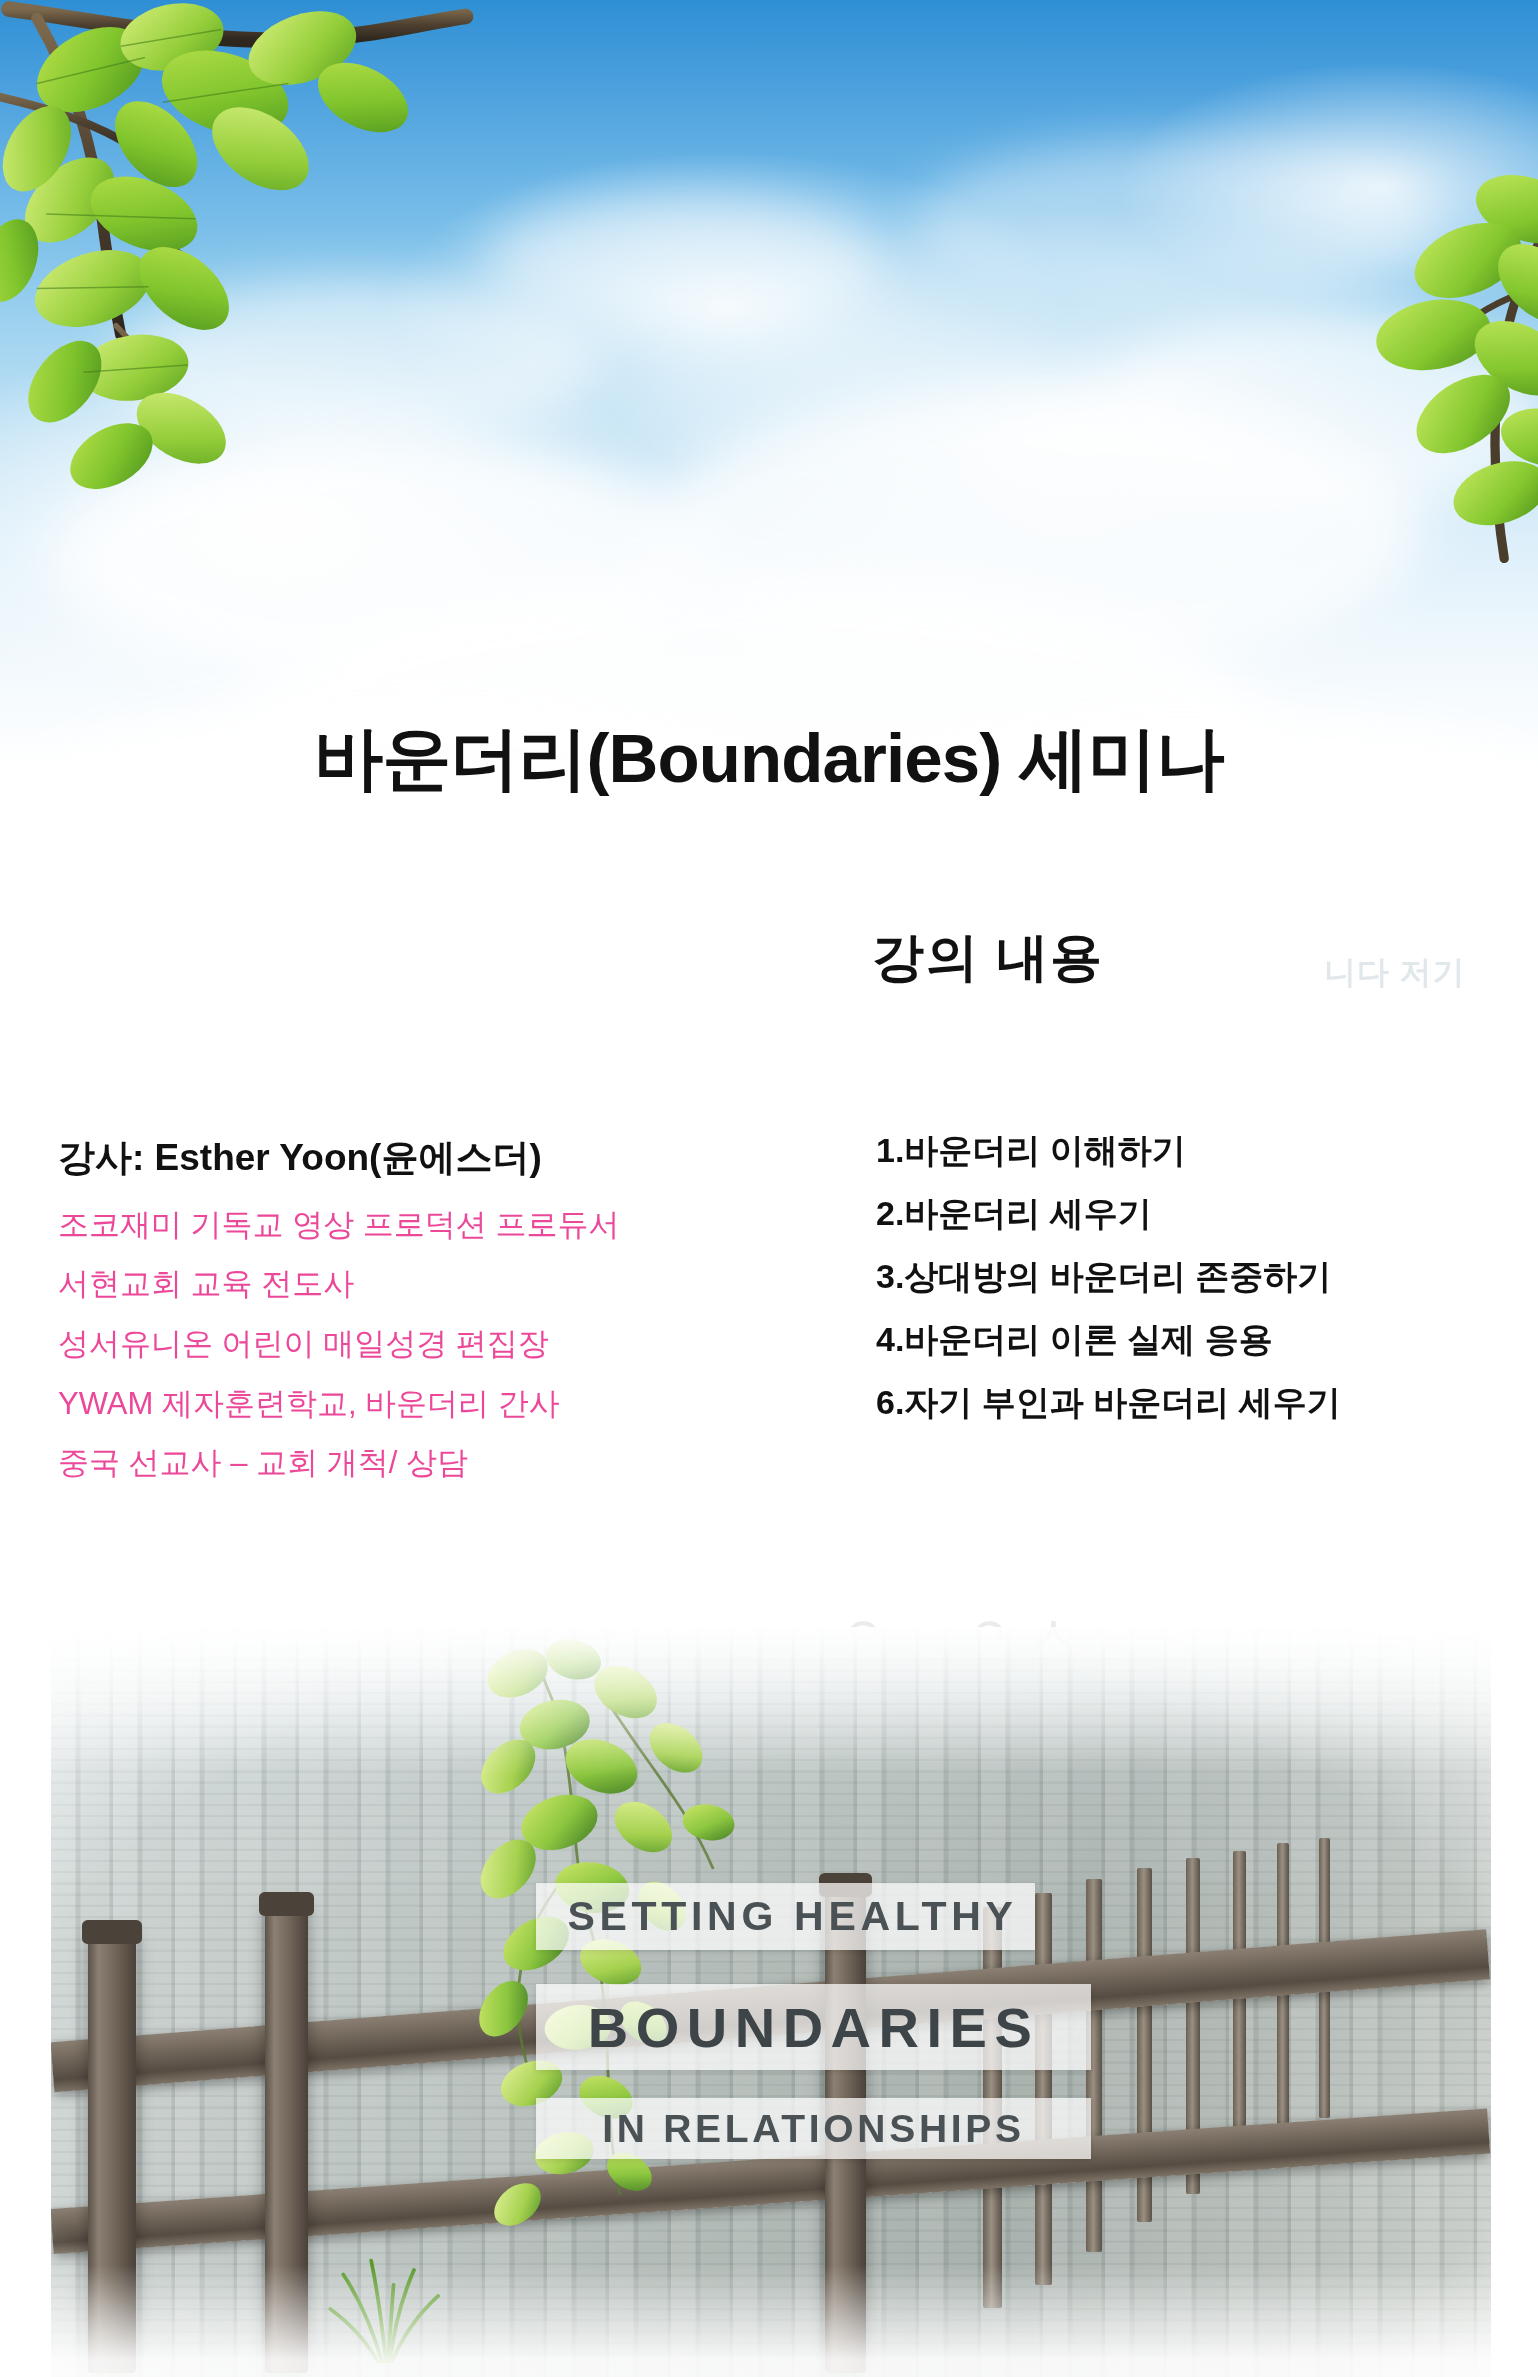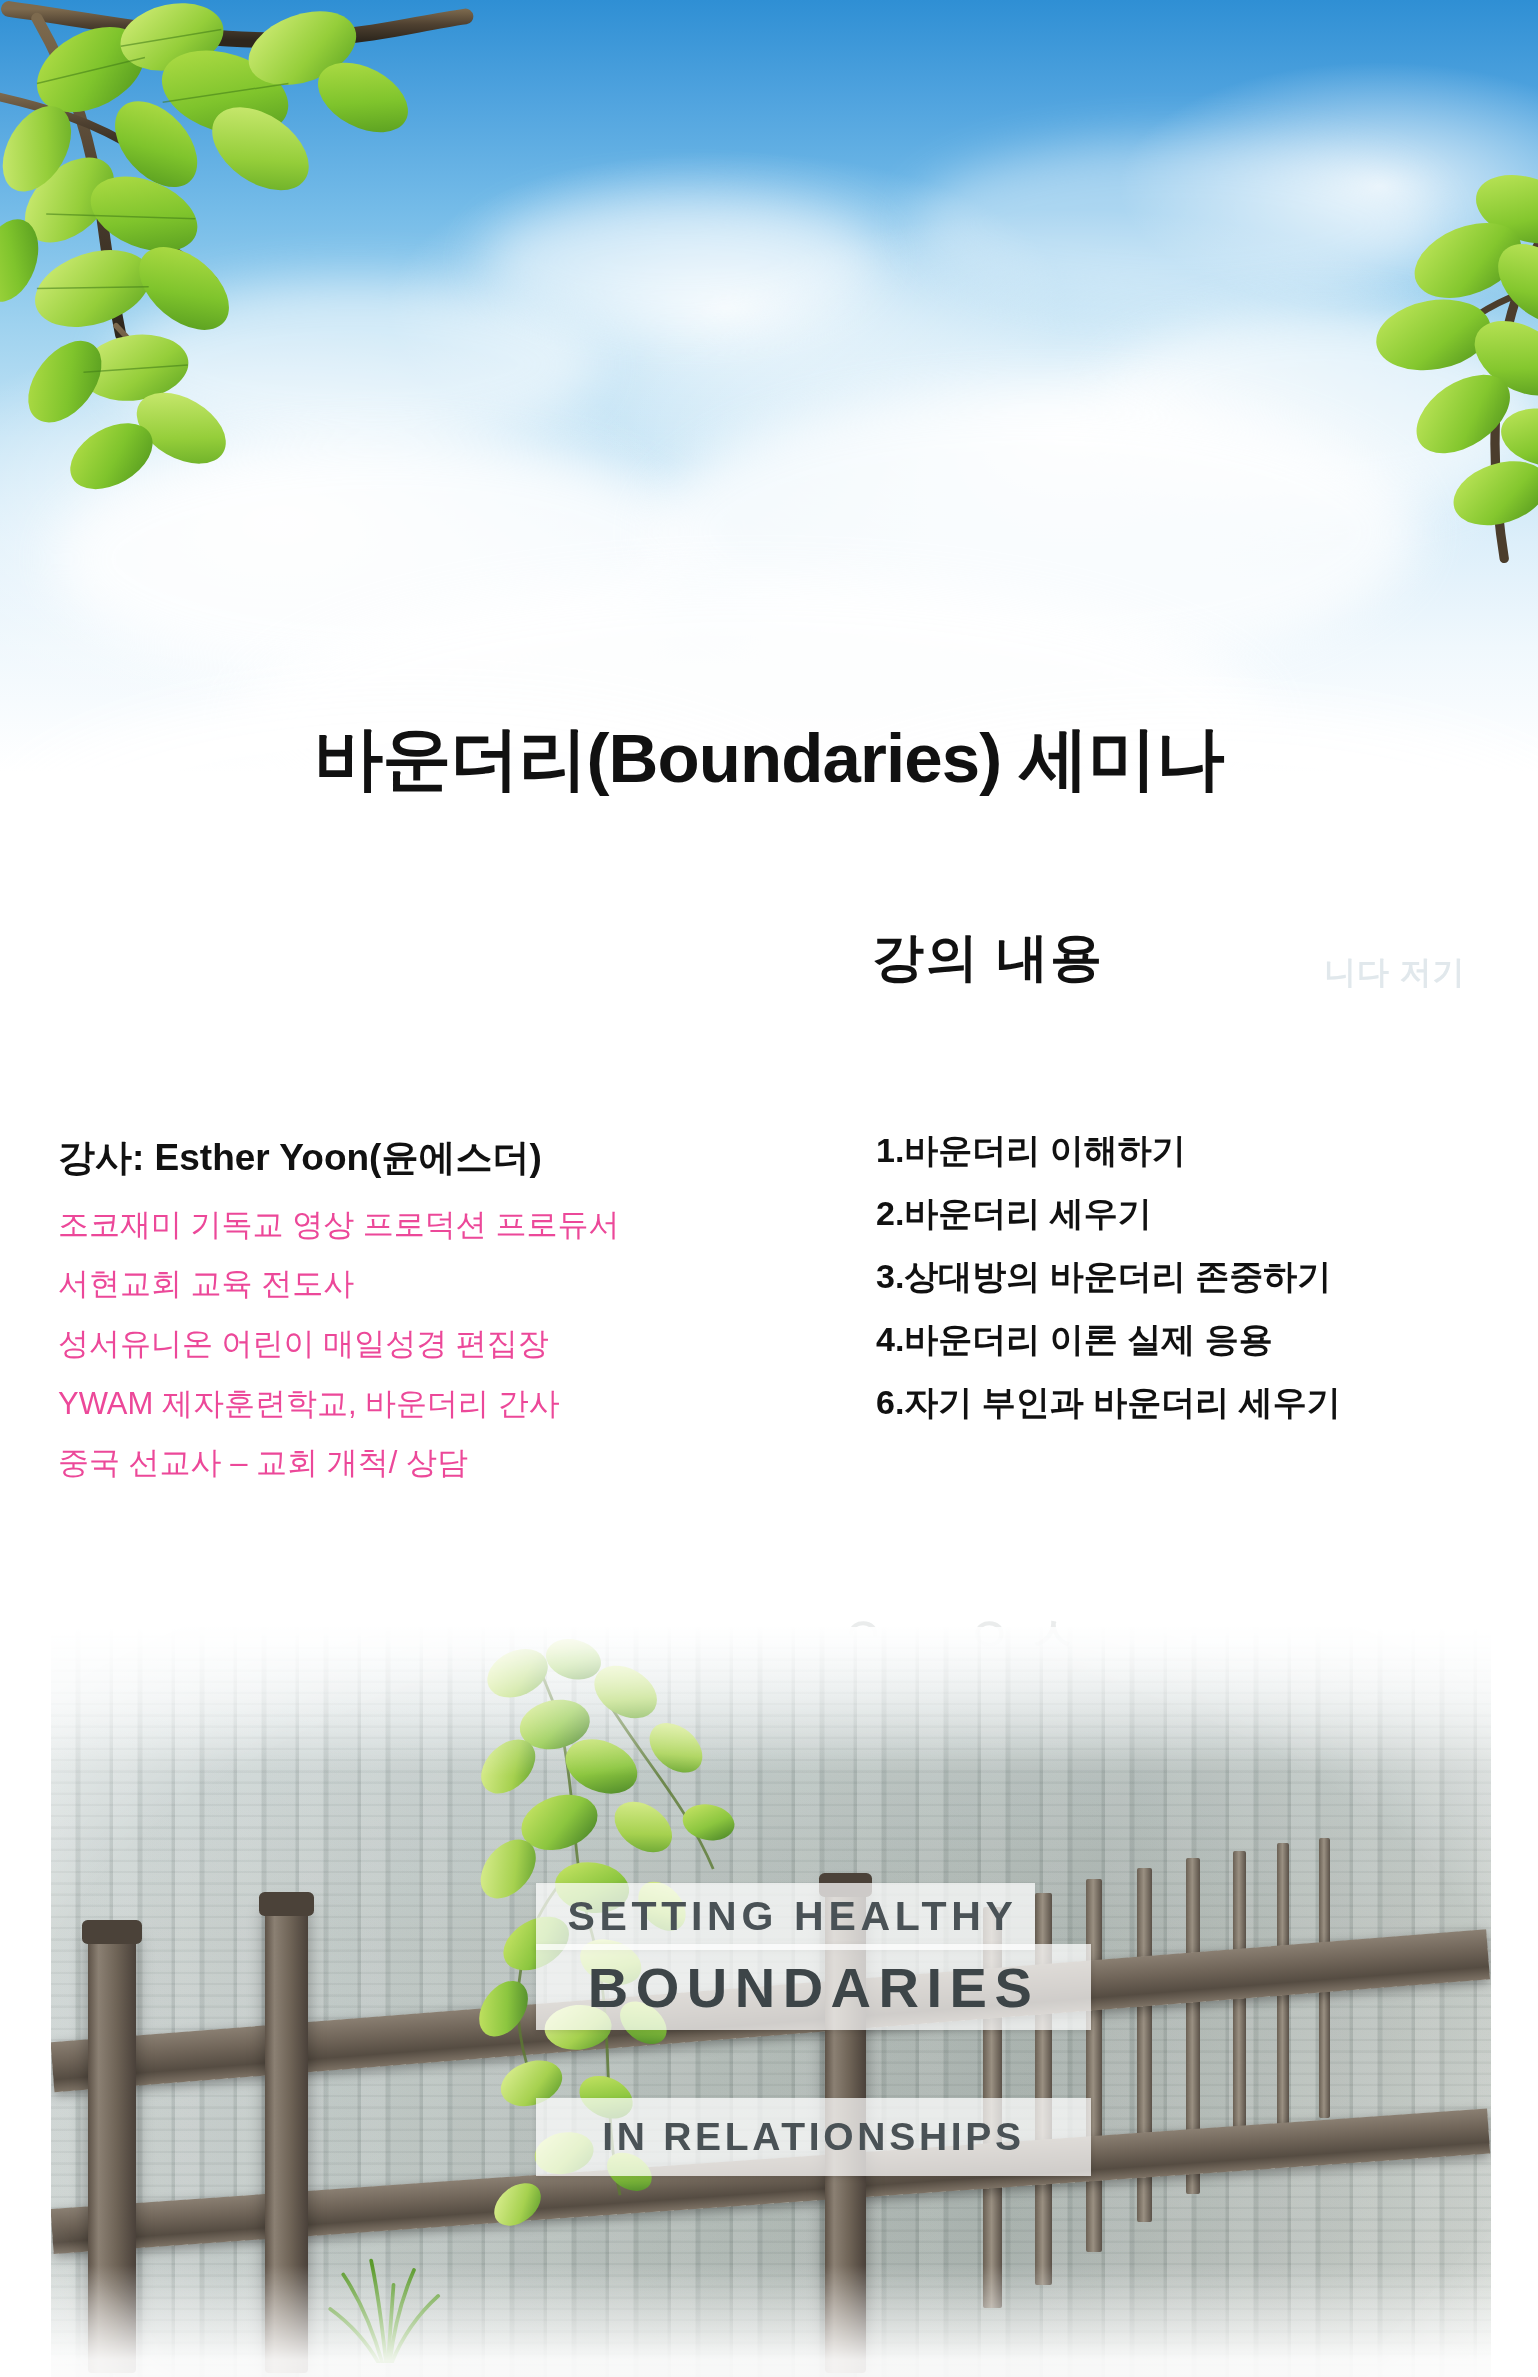--- a/index.html
+++ b/index.html
@@ -224,23 +224,23 @@
     justify-content: center;
   }
   .band span {
     color: #4a5256;
     font-weight: bold;
     letter-spacing: 4.7px;
     font-family: "Liberation Sans", sans-serif;
   }
   .band-1 { left: 536px; top: 1883px; width: 485px; height: 67px; padding-left: 14px; }
   .band-1 span { font-size: 41px; letter-spacing: 4.7px; }
-  .band-2 { left: 536px; top: 1944px; width: 555px; height: 86px; }
+  .band-2 { left: 536px; top: 1984px; width: 555px; height: 86px; }
   .band-2 span { font-size: 56px; letter-spacing: 7.5px; color:#3d4548; }
-  .band-3 { left: 536px; top: 2098px; width: 555px; height: 78px; }
+  .band-3 { left: 536px; top: 2098px; width: 555px; height: 61px; }
   .band-3 span { font-size: 39px; letter-spacing: 3.7px; }
 
   .photo-fade-bottom {
     position: absolute;
     left: 0; right: 0; bottom: 0; height: 112px;
     background: linear-gradient(to bottom, rgba(255,255,255,0) 0%, rgba(255,255,255,0.9) 85%);
   }
   .photo-fade-top {
     position: absolute;
     left: 0; right: 0; top: 0; height: 149px;

